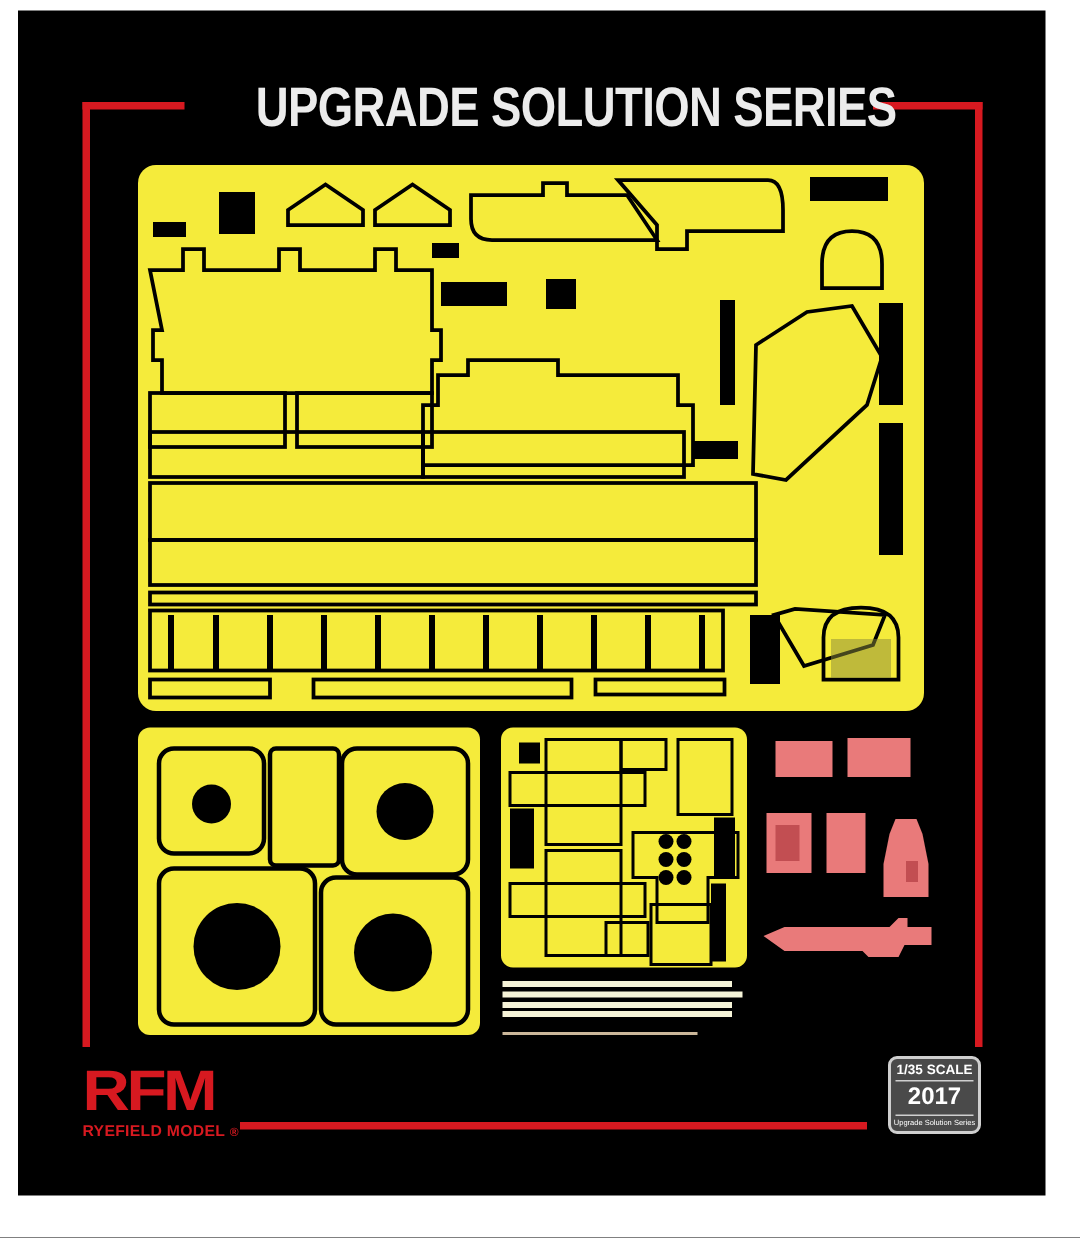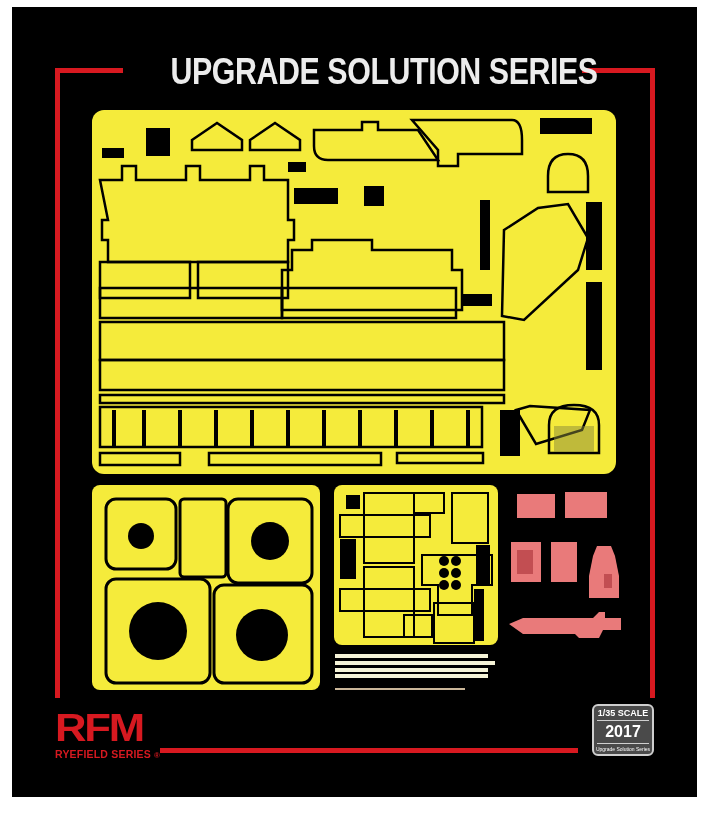--- a/index.html
+++ b/index.html
@@ -149,20 +149,20 @@
 </svg>
 
 <div class="rod" style="left:335px;top:654px;width:153px;"></div>
 <div class="rod" style="left:335px;top:661px;width:160px;"></div>
 <div class="rod" style="left:335px;top:668px;width:153px;"></div>
 <div class="rod" style="left:335px;top:674px;width:153px;"></div>
 <div class="rod" style="left:335px;top:688px;width:130px;height:2px;background:#cbb79a;"></div>
 
 <div class="logo">
   <div class="logo-mark">RFM</div>
-  <div class="logo-sub"><span>RYEFIELD SERIES</span> <span style="font-size:8px;">®</span></div>
+  <div class="logo-sub"><span>RYEFIELD MODEL</span> <span style="font-size:8px;">®</span></div>
 </div>
 
 <div class="badge">
   <div class="scale">1/35 SCALE</div>
   <div class="year">2017</div>
   <div class="series">Upgrade Solution Series</div>
 </div>
 
 </body></html>

